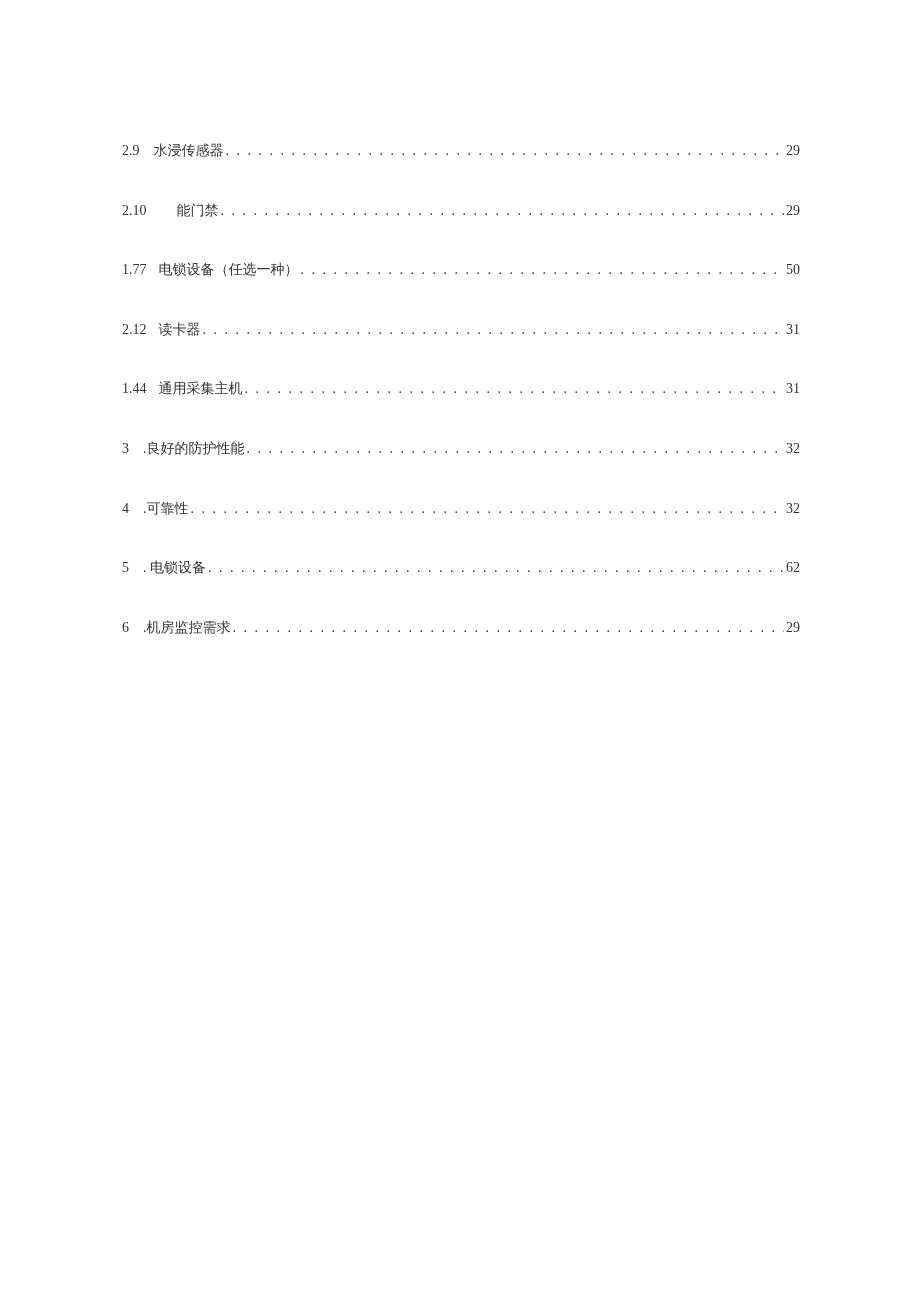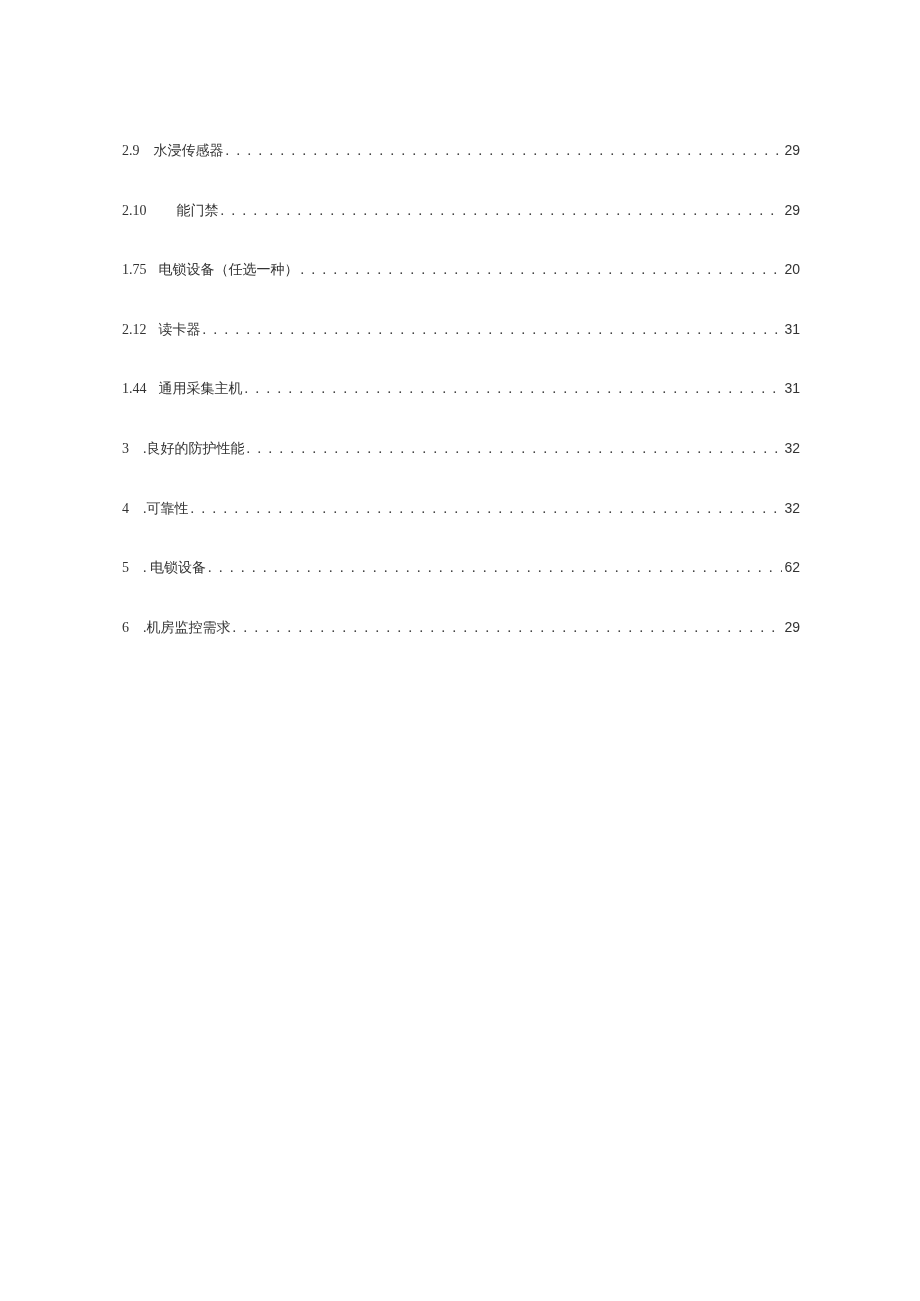--- a/index.html
+++ b/index.html
@@ -37,21 +37,21 @@
       letter-spacing: 2px;
       color: #333;
       font-family: serif;
       padding: 0 2px;
     }
     .toc-dots::after {
       content: ". . . . . . . . . . . . . . . . . . . . . . . . . . . . . . . . . . . . . . . . . . . . . . . . . . . . . . . . . . . . . . . . . . . . . . . . . . . . . . . . . . . . . . . . . . . . . . . . . . . . . . . . . . . . . . . . . . . . . . . . . . . . . . . . . . . . . . . . . . . .";
     }
     .toc-page {
       flex-shrink: 0;
-      font-family: Liberation Sans, sans-serif;
+      font-family: Liberation Serif, serif;
       padding-left: 2px;
     }
   </style>
 </head>
 <body>
 
 <div id="toc-container">
     <div class="toc-line">
       <span class="toc-num">2.9</span>
       <span class="toc-gap" style="width: 14px;"></span>
@@ -60,25 +60,25 @@
       <span class="toc-page">29</span>
     </div>
     <div class="toc-line">
       <span class="toc-num">2.10</span>
       <span class="toc-gap" style="width: 30px;"></span>
       <span class="toc-title">能门禁</span>
       <span class="toc-dots"></span>
       <span class="toc-page">29</span>
     </div>
     <div class="toc-line">
-      <span class="toc-num">1.75</span>
+      <span class="toc-num">1.77</span>
       <span class="toc-gap" style="width: 12px;"></span>
       <span class="toc-title">电锁设备（任选一种）</span>
       <span class="toc-dots"></span>
-      <span class="toc-page">20</span>
+      <span class="toc-page">50</span>
     </div>
     <div class="toc-line">
       <span class="toc-num">2.12</span>
       <span class="toc-gap" style="width: 12px;"></span>
       <span class="toc-title">读卡器</span>
       <span class="toc-dots"></span>
       <span class="toc-page">31</span>
     </div>
     <div class="toc-line">
       <span class="toc-num">1.44</span>

